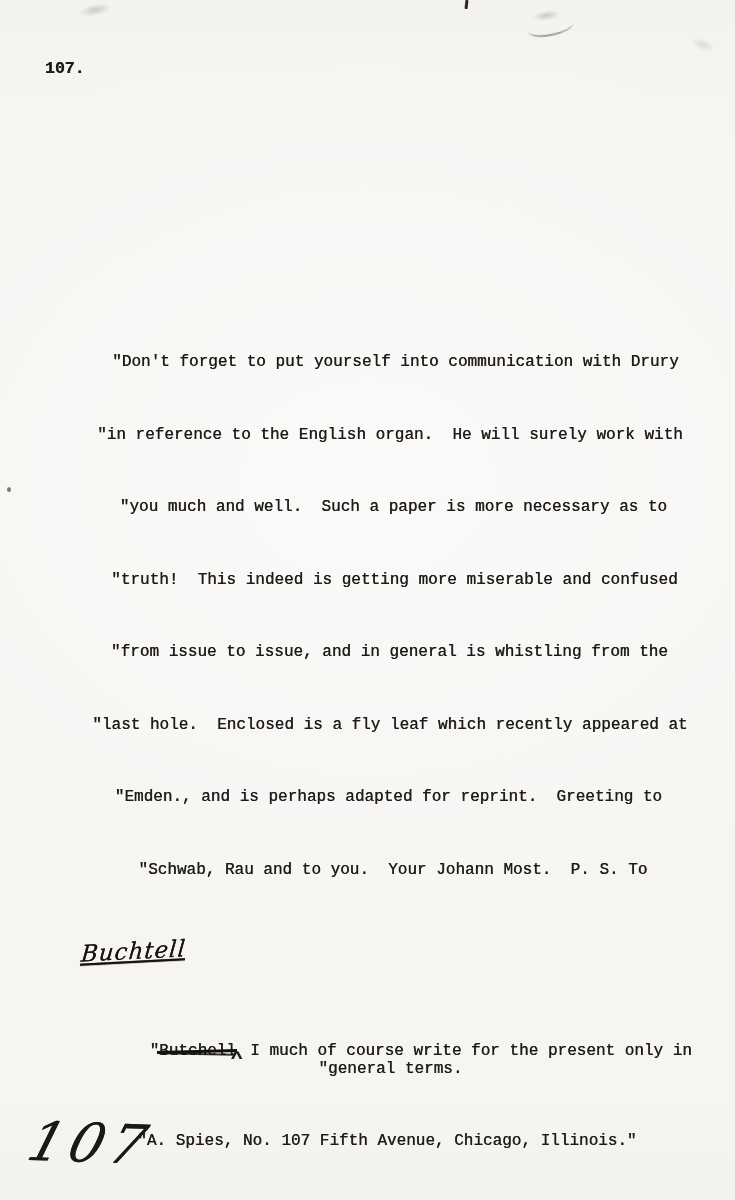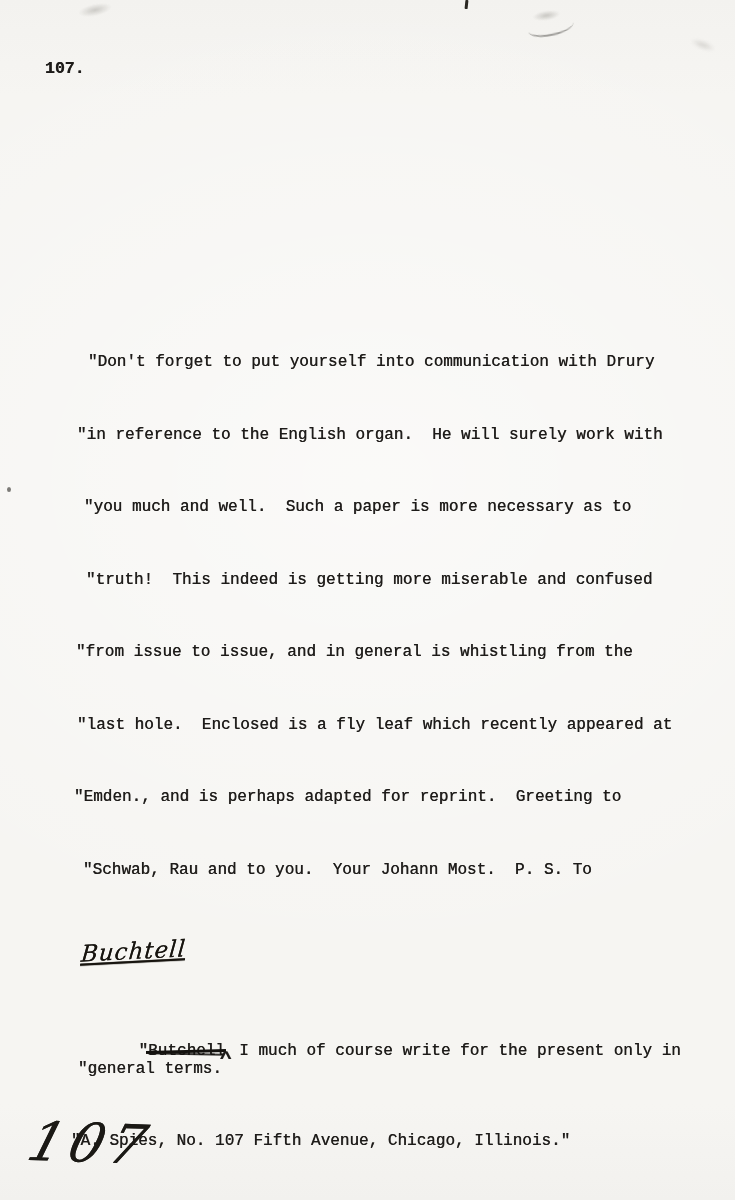--- a/index.html
+++ b/index.html
@@ -18,20 +18,21 @@
     background-color: #f5f4f1;
     overflow: hidden;
     font-family: "Liberation Mono", "DejaVu Sans Mono", monospace;
     color: #1d1b19;
   }
   .typewritten {
     font-size: 16px;
     letter-spacing: 0px;
     white-space: pre;
     text-shadow: 0.3px 0.3px 0.5px rgba(35,32,28,0.75), -0.2px 0 0.4px rgba(35,32,28,0.35);
+    text-align: center;
   }
   .page-number-top {
     position: absolute;
     left: 45px;
     top: 59px;
     font-size: 16.5px;
     font-weight: bold;
   }
   .body-block {
     position: absolute;

